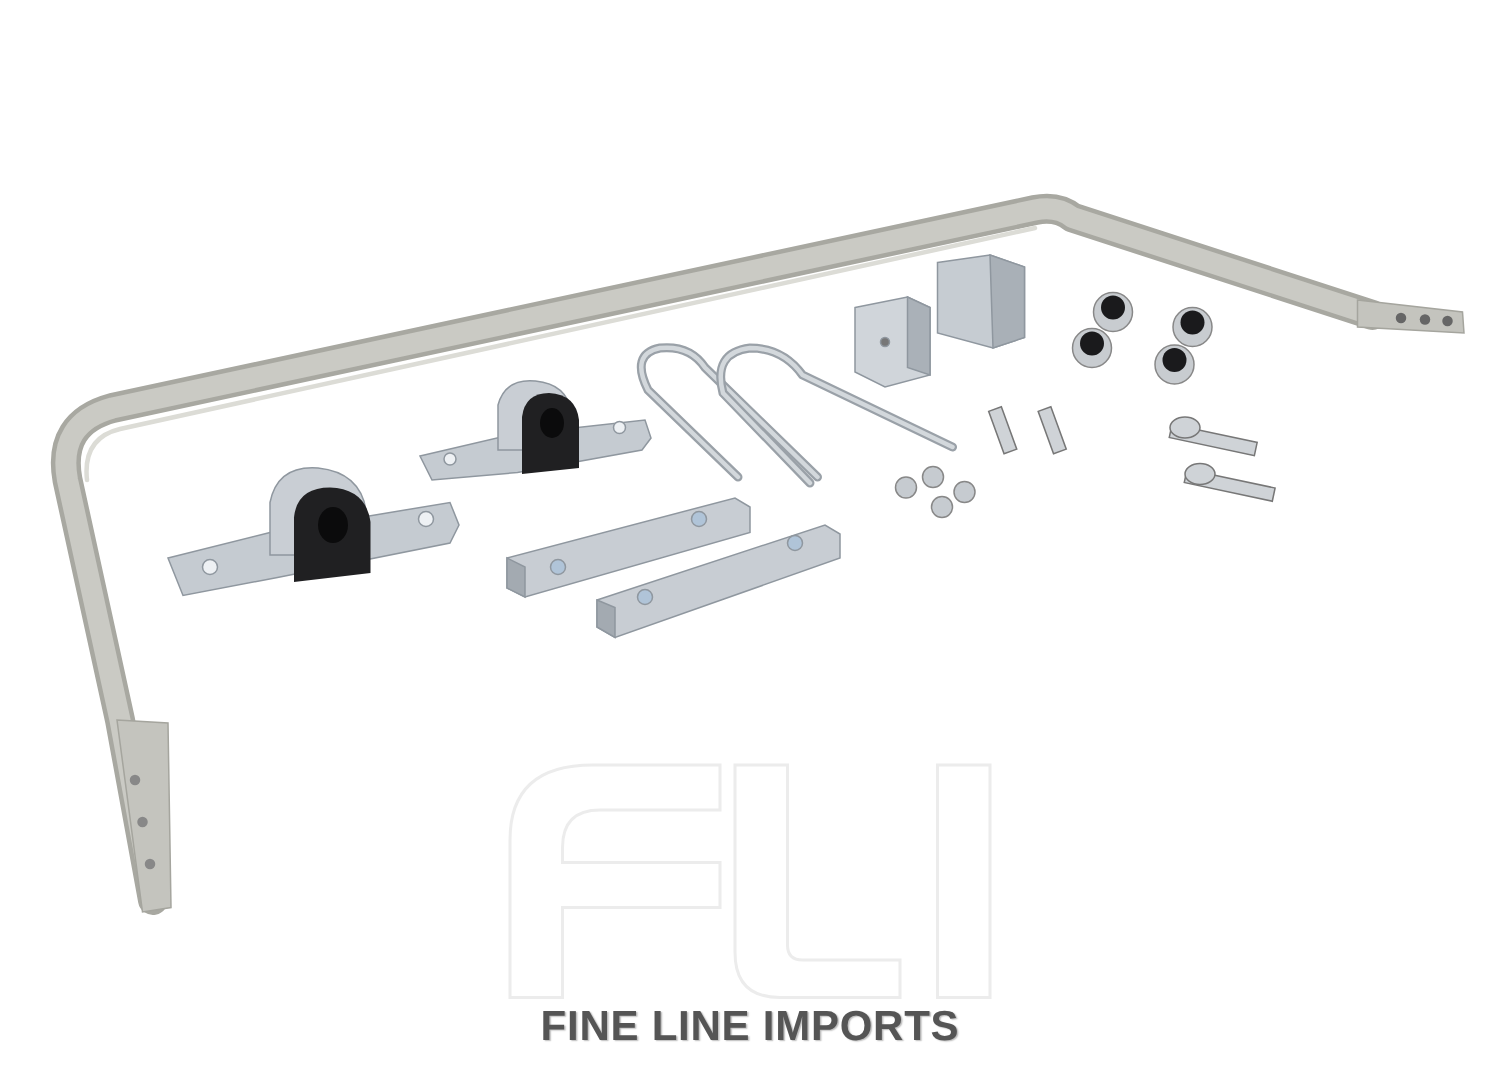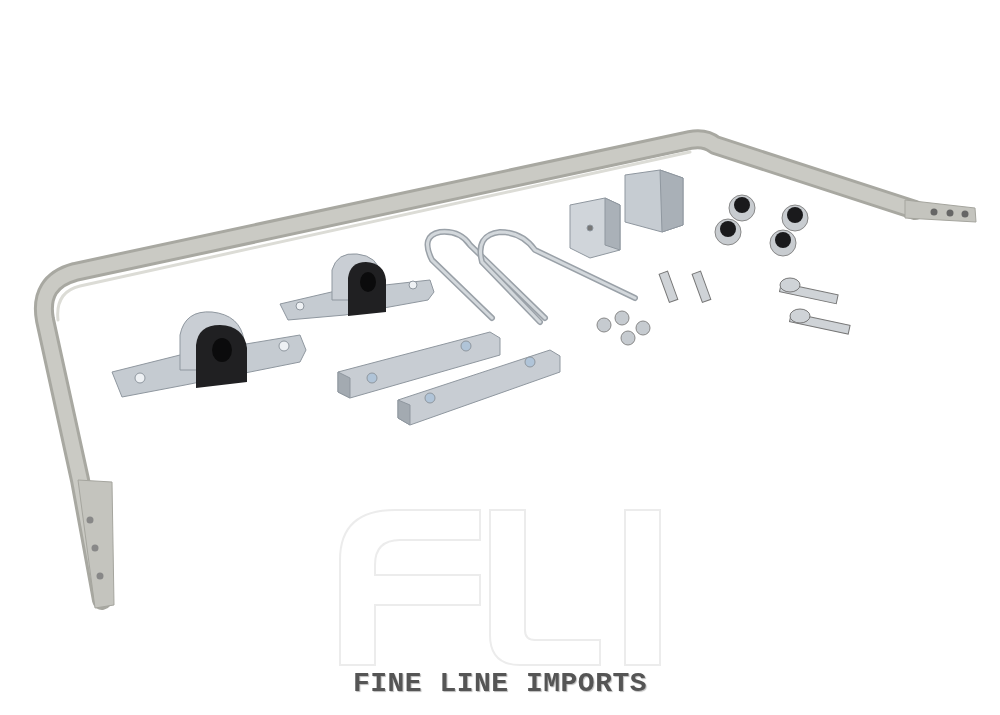--- a/index.html
+++ b/index.html
@@ -1,18 +1,18 @@
 <!DOCTYPE html>
 <html><head>
 <meta charset="utf-8">
 <style>
   html,body{margin:0;padding:0;background:#ffffff;}
   .stage{position:relative;width:1000px;height:715px;overflow:hidden;background:#ffffff;font-family:"Liberation Sans",sans-serif;}
   svg.photo{position:absolute;left:0;top:0;}
-  .wm-text{position:absolute;left:330px;top:668px;width:340px;text-align:center;font-family:Liberation Mono, monospace;font-weight:bold;font-size:28px;letter-spacing:0.5px;color:#555555;text-shadow:1px 1px 1px #bbbbbb;}
+  .wm-text{position:absolute;left:330px;top:668px;width:340px;text-align:center;font-family:Liberation Sans, sans-serif;font-weight:bold;font-size:28px;letter-spacing:0.5px;color:#555555;text-shadow:1px 1px 1px #bbbbbb;}
 </style>
 </head>
 <body>
 
 <div class="stage">
   <svg class="photo" width="1000" height="715" viewBox="0 0 1000 715">
 
     <g fill="none" stroke="#ececec" stroke-width="2">
       <path d="M340 665 L340 560 Q340 510 395 510 L480 510 L480 540 L400 540 Q375 540 375 565 L375 575 L480 575 L480 605 L375 605 L375 665 Z"></path>
       <path d="M490 510 L525 510 L525 630 Q525 640 535 640 L600 640 L600 665 L520 665 Q490 665 490 635 Z"></path>

